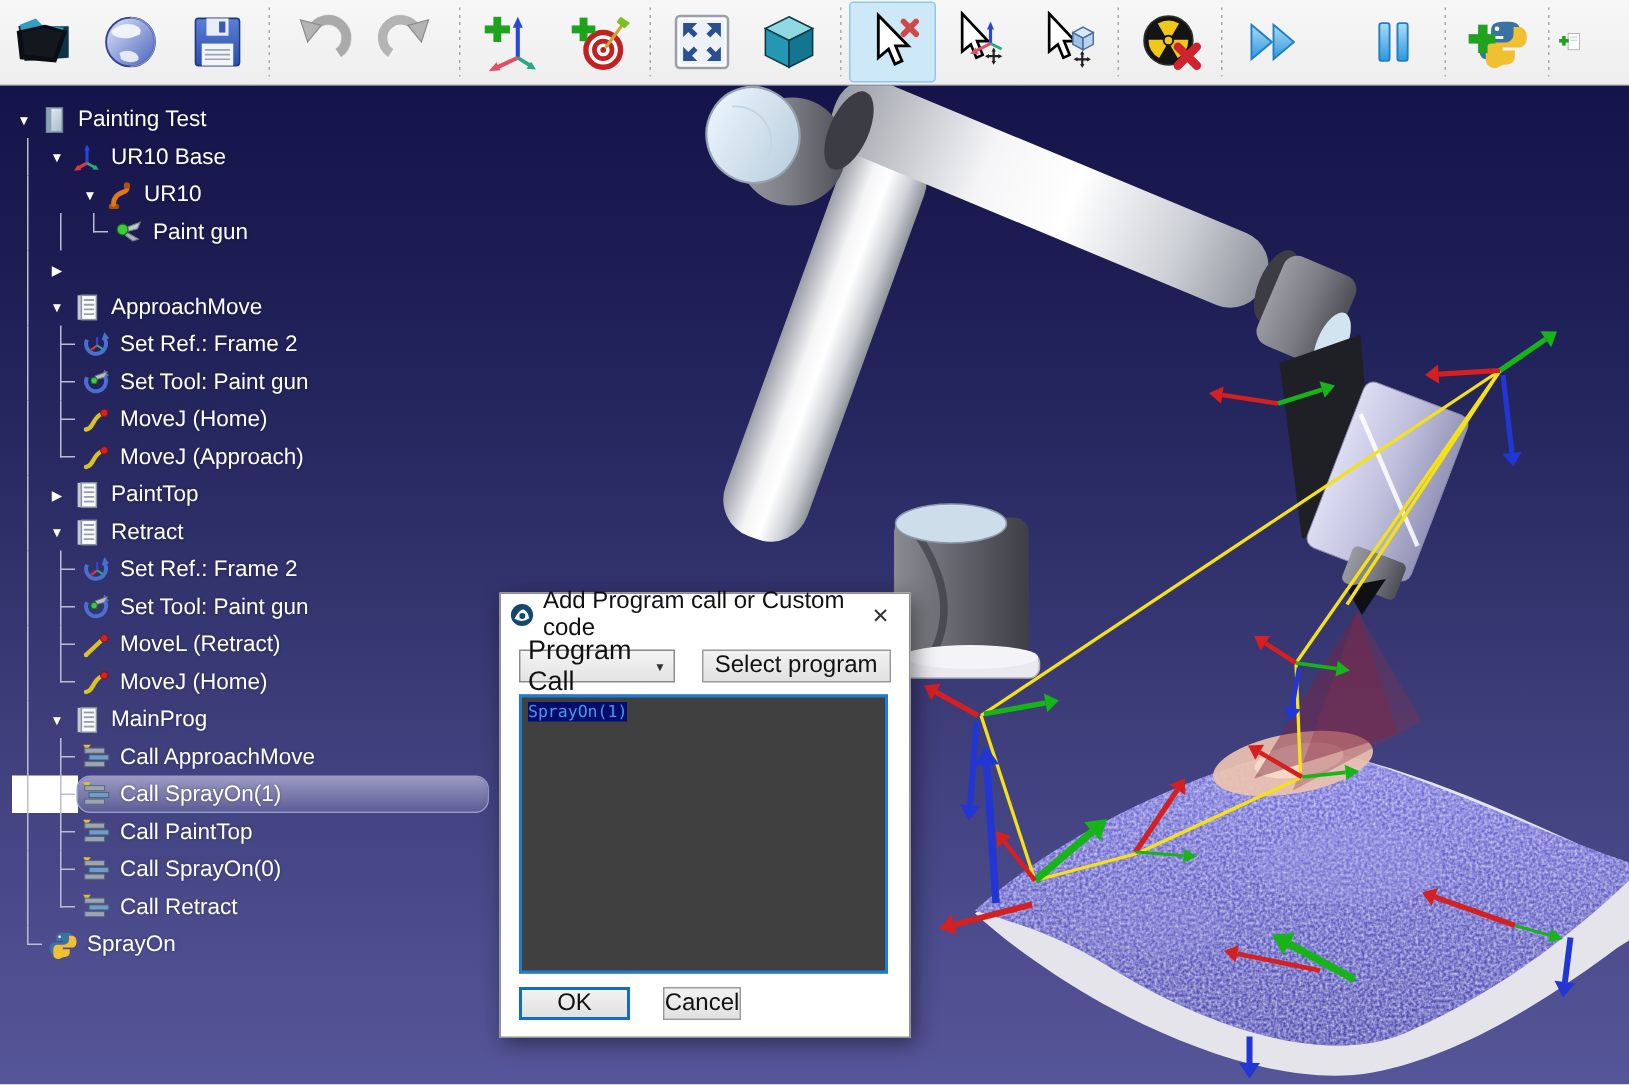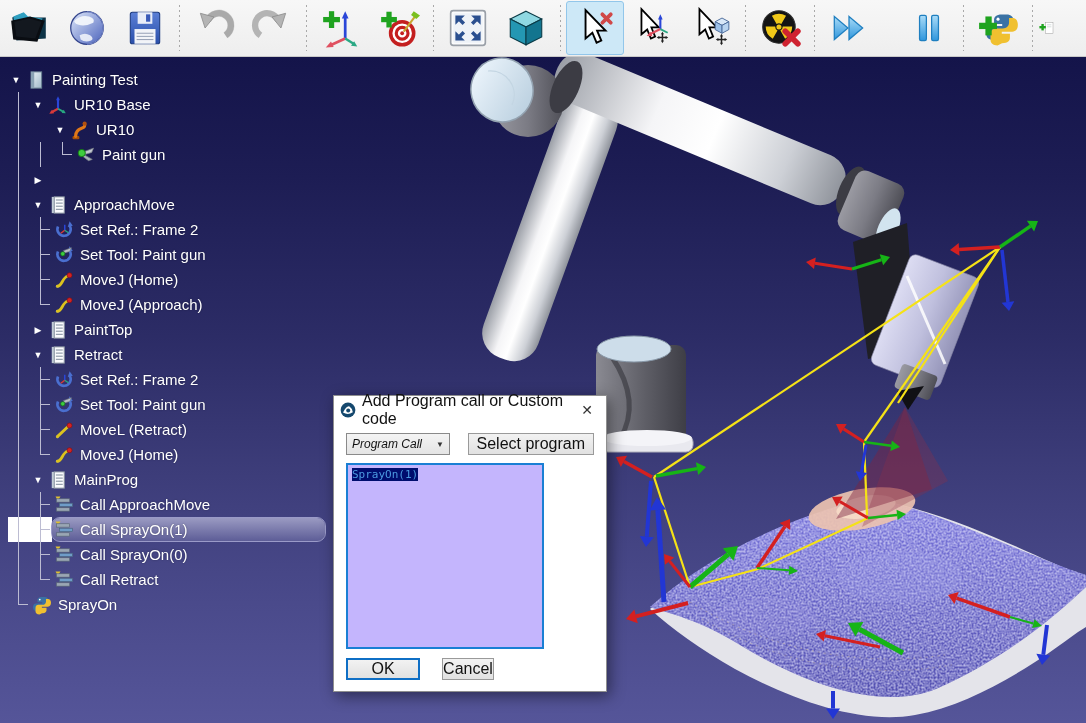--- a/index.html
+++ b/index.html
@@ -43,25 +43,25 @@
     border:1px solid #8f8f8f;box-shadow:3px 4px 14px rgba(0,0,0,.45);box-sizing:border-box;
     font-size:12.5px;color:#111;}
   .dlg-title{height:27px;display:flex;align-items:center;padding:0 6px;background:#fff;}
   .dlg-title .ttl{flex:1;margin-left:6px;font-size:16px;}
   .dlg-close{width:26px;height:22px;display:flex;align-items:center;justify-content:center;
     font-size:14px;color:#333;}
   .dlg-body{padding:10px 12px 0 12px;}
   .dlg-row{display:flex;justify-content:space-between;align-items:center;}
   .combo{width:104px;height:22px;border:1px solid #8a8a8a;background:linear-gradient(#f4f4f4,#e4e4e4);
     display:flex;align-items:center;padding:0 5px;box-sizing:border-box;}
-  .combo .cv{flex:1;font-size:12px;font-style:italic;}
+  .combo .cv{flex:1;font-size:18px;}
   .combo .ar{font-size:8px;color:#333;}
   .btn{height:22px;border:1px solid #9a9a9a;background:linear-gradient(#f2f2f2,#e1e1e1);
     display:flex;align-items:center;justify-content:center;font-size:16px;padding:0 8px;box-sizing:border-box;}
-  .code{margin-top:8px;width:198px;height:186px;border:2px solid #1a7fd4;background:#c4b5fd;
+  .code{margin-top:8px;width:246px;height:186px;border:2px solid #1a7fd4;background:#404040;
     font-family:"DejaVu Sans Mono",monospace;font-size:11px;padding:3px 4px;box-sizing:border-box;}
   .code .selmark{background:#000d6e;color:#4b9ae0;}
   .dlg-buttons{display:flex;justify-content:flex-start;gap:22px;margin-top:9px;}
   .btn.ok{width:74px;border:2px solid #0f6fc5;}
   .btn.cancel{width:52px;}
 </style>
 </head>
 <body>
 
 <svg width="0" height="0" style="position:absolute">
@@ -761,20 +761,32 @@
       </div>
       <div class="row">
         <div class="prefix-wrap">
           <div class="cell line"></div>
           <div class="cell mid"></div>
         </div>
         <div class="row-content">
           <span class="t-icon"><svg>
               <use href="#i-call"></use>
             </svg></span>
+          <span class="label">Call PaintTop</span>
+        </div>
+      </div>
+      <div class="row">
+        <div class="prefix-wrap">
+          <div class="cell line"></div>
+          <div class="cell mid"></div>
+        </div>
+        <div class="row-content">
+          <span class="t-icon"><svg>
+              <use href="#i-call"></use>
+            </svg></span>
           <span class="label">Call SprayOn(0)</span>
         </div>
       </div>
       <div class="row">
         <div class="prefix-wrap">
           <div class="cell line"></div>
           <div class="cell end"></div>
         </div>
         <div class="row-content">
           <span class="t-icon"><svg>

